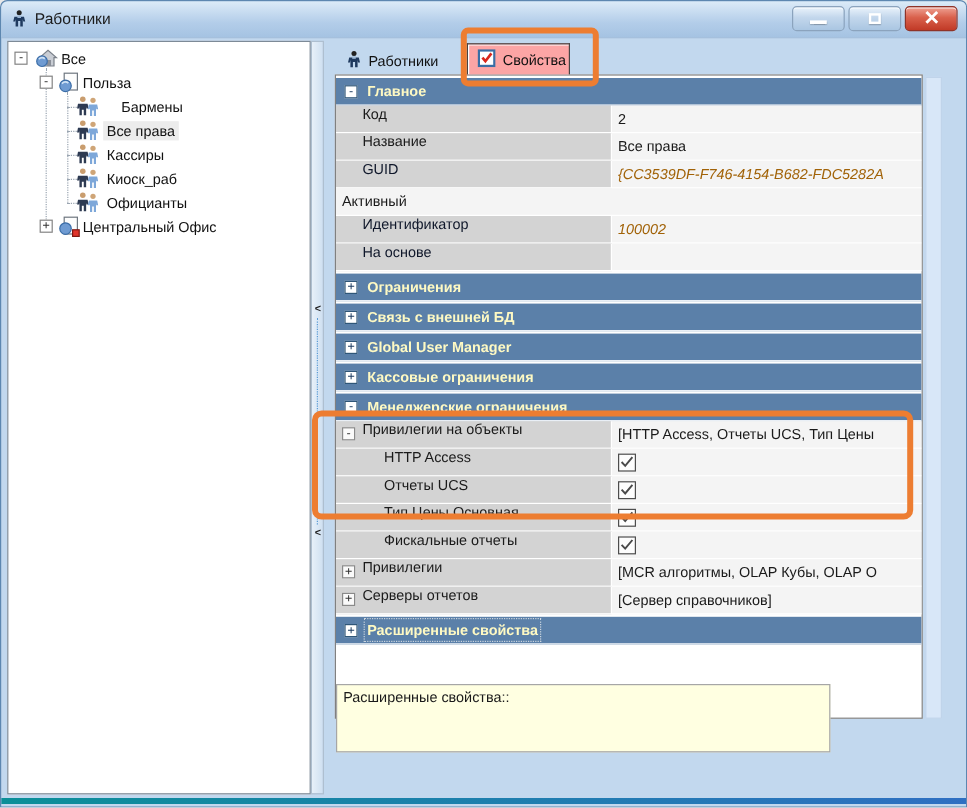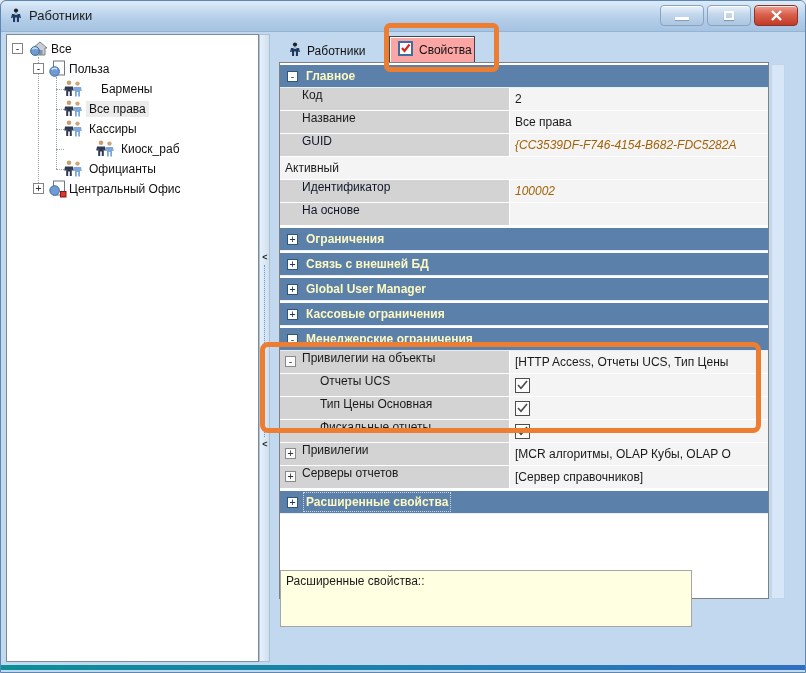--- a/index.html
+++ b/index.html
@@ -207,21 +207,21 @@
       <div class="trow" style="top: 84px;">
         <span class="ticonwrap" style="left: 56px;"><svg width="21" height="17" viewBox="0 0 21 17">
             <circle cx="6" cy="2.8" r="2.3" fill="#c99d6e"></circle>
             <path d="M2 6.4 L10 6.4 L10.8 10.5 L9 10.5 L8.8 8.6 L8.8 16 L6.8 16 L6.8 11.4 L5.2 11.4 L5.2 16 L3.2 16 L3.2 8.6 L3 10.5 L1.2 10.5 Z" fill="#2d3a52"></path>
             <circle cx="14.5" cy="3.6" r="2.2" fill="#cfa577"></circle>
             <path d="M11 7 L18 7 L18.8 11 L17.2 11 L17 9.2 L17 16.6 L15.2 16.6 L15.2 12 L13.8 12 L13.8 16.6 L12 16.6 L12 9.2 L11.8 11 L10.2 11 Z" fill="#7da7d9"></path>
           </svg></span>
         <span class="tlabel" style="left: 79px;">Кассиры</span>
       </div>
       <div class="hstub" style="left: 49px; top: 114px; width: 8px;"></div>
-      <div class="trow" style="top: 104px; margin-left: 32px;">
+      <div class="trow" style="top: 104px;">
         <span class="ticonwrap" style="left: 56px;"><svg width="21" height="17" viewBox="0 0 21 17">
             <circle cx="6" cy="2.8" r="2.3" fill="#c99d6e"></circle>
             <path d="M2 6.4 L10 6.4 L10.8 10.5 L9 10.5 L8.8 8.6 L8.8 16 L6.8 16 L6.8 11.4 L5.2 11.4 L5.2 16 L3.2 16 L3.2 8.6 L3 10.5 L1.2 10.5 Z" fill="#2d3a52"></path>
             <circle cx="14.5" cy="3.6" r="2.2" fill="#cfa577"></circle>
             <path d="M11 7 L18 7 L18.8 11 L17.2 11 L17 9.2 L17 16.6 L15.2 16.6 L15.2 12 L13.8 12 L13.8 16.6 L12 16.6 L12 9.2 L11.8 11 L10.2 11 Z" fill="#7da7d9"></path>
           </svg></span>
         <span class="tlabel" style="left: 79px;">Киоск_раб</span>
       </div>
       <div class="hstub" style="left: 49px; top: 134px; width: 8px;"></div>
       <div class="trow" style="top: 124px;">
@@ -342,56 +342,68 @@
           <div class="gname">
             <span class="pm-prop">-</span>
             <span class="lbl-prop">Привилегии на объекты</span>
           </div>
           <div class="gval">
             <span>[HTTP Access, Отчеты UCS, Тип Цены</span>
           </div>
         </div>
         <div class="grow">
           <div class="gname">
-            <span class="lbl-check">Отчеты UCS</span>
+            <span class="lbl-check">HTTP Access</span>
           </div>
           <div class="gval">
             <span class="cbox">
               <svg width="11" height="10" viewBox="0 0 11 10">
                 <path d="M1 5 L4 8.2 L10 1" fill="none" stroke="#4a4a4a" stroke-width="1.6"></path>
               </svg>
             </span>
           </div>
         </div>
         <div class="grow">
           <div class="gname">
-            <span class="lbl-check">Тип Цены Основная</span>
+            <span class="lbl-check">Отчеты UCS</span>
           </div>
           <div class="gval">
             <span class="cbox">
               <svg width="11" height="10" viewBox="0 0 11 10">
                 <path d="M1 5 L4 8.2 L10 1" fill="none" stroke="#4a4a4a" stroke-width="1.6"></path>
               </svg>
             </span>
           </div>
         </div>
         <div class="grow">
           <div class="gname">
-            <span class="lbl-check">Фискальные отчеты</span>
+            <span class="lbl-check">Тип Цены Основная</span>
           </div>
           <div class="gval">
             <span class="cbox">
               <svg width="11" height="10" viewBox="0 0 11 10">
                 <path d="M1 5 L4 8.2 L10 1" fill="none" stroke="#4a4a4a" stroke-width="1.6"></path>
               </svg>
             </span>
           </div>
         </div>
         <div class="grow">
           <div class="gname">
+            <span class="lbl-check">Фискальные отчеты</span>
+          </div>
+          <div class="gval">
+            <span class="cbox">
+              <svg width="11" height="10" viewBox="0 0 11 10">
+                <path d="M1 5 L4 8.2 L10 1" fill="none" stroke="#4a4a4a" stroke-width="1.6"></path>
+              </svg>
+            </span>
+          </div>
+        </div>
+        <div class="grow">
+          <div class="gname">
             <span class="pm-prop">+</span>
             <span class="lbl-prop">Привилегии</span>
           </div>
           <div class="gval">
             <span>[MCR алгоритмы, OLAP Кубы, OLAP О</span>
           </div>
         </div>
         <div class="grow">
           <div class="gname">
             <span class="pm-prop">+</span>

